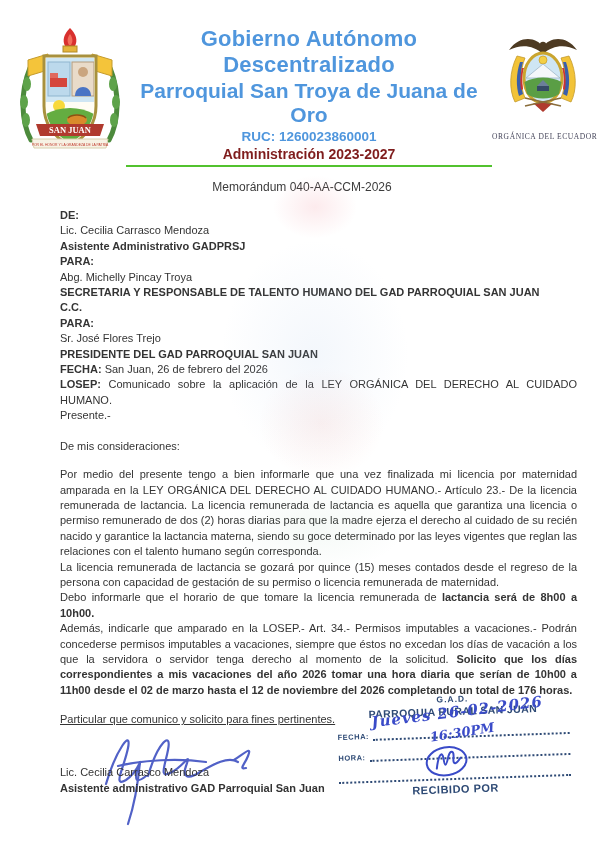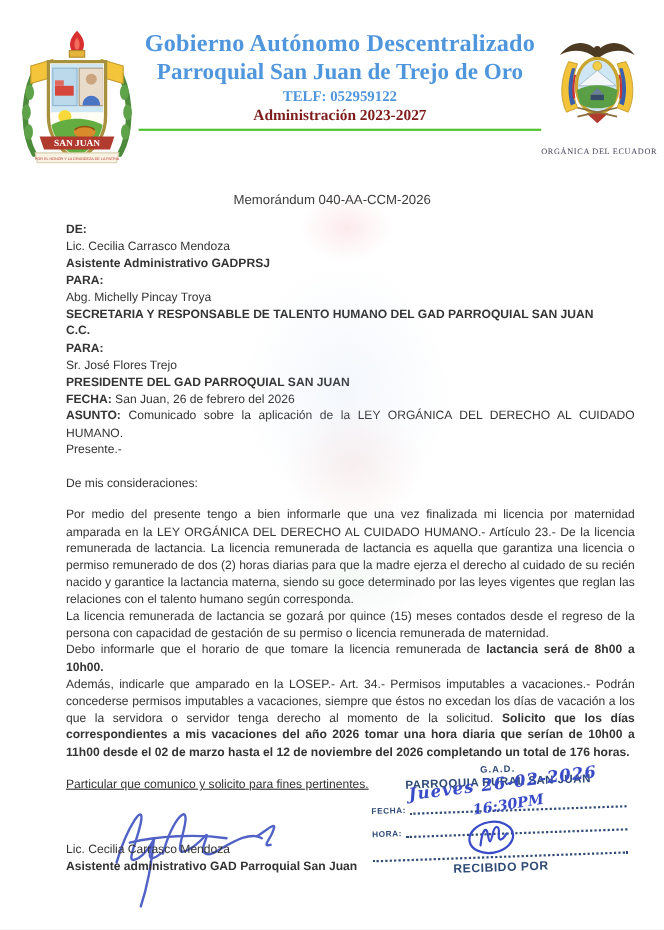--- a/index.html
+++ b/index.html
@@ -14,21 +14,21 @@
     pointer-events:none;
     background:
       radial-gradient(ellipse 60px 45px at 50% 8%,  rgba(235,110,125,.14), transparent 70%),
       radial-gradient(ellipse 130px 160px at 50% 45%, rgba(160,190,230,.12), transparent 72%),
       radial-gradient(ellipse 90px 80px at 52% 62%, rgba(230,120,110,.10), transparent 70%),
       radial-gradient(ellipse 120px 60px at 50% 88%, rgba(120,180,140,.08), transparent 75%);
   }
   .header { display:flex; padding:26px 10px 0 14px; position:relative; }
   .crest-left { width:112px; flex:none; }
   .crest-right { width:102px; flex:none; text-align:center; padding-top:6px; }
-  .title-block { flex:1; text-align:center; font-family:Liberation Serif, serif; font-weight:bold; }
+  .title-block { flex:1; text-align:center; font-family:Liberation Sans, sans-serif; font-weight:bold; }
   .t1 { font-size:22px; letter-spacing:.2px; }
   .t2 { font-size:21px; margin-top:1px; }
   .t3 { font-size:14px; margin-top:4px; }
   .t4 { font-size:13.5px; margin-top:2px; }
   .t5 { font-size:13.5px; margin-top:2px; }
   .t6 { font-size:14px; margin-top:2px; }
   .divider { height:0; border-top:2.5px solid; margin-top:3px; }
   .republica { font-family:"Liberation Serif", serif; font-size:7.5px; letter-spacing:.6px; color:#45455a; margin-top:4px; white-space:nowrap; }
   .memo-ref { text-align:center; font-size:12px; margin-top:13px; color:#3c3c3c; }
   .content { padding:14px 27px 0 60px; font-size:11px; line-height:15.4px; color:#343434; }
@@ -108,22 +108,22 @@
 
         <path d="M22,98 L90,98 L86,110 L26,110 Z" fill="#b03a2e"></path>
         <text x="56" y="107" text-anchor="middle" font-family="Liberation Serif, serif" font-weight="bold" font-size="8.5" fill="#ffffff">SAN JUAN</text>
         <path d="M18,113 L94,113 L92,122 L20,122 Z" fill="#f7f2e4" stroke="#d8cfae" stroke-width="1"></path>
         <text x="56" y="119.5" text-anchor="middle" font-family="Liberation Sans, sans-serif" font-size="3.4" fill="#c03a2e">POR EL HONOR Y LA GRANDEZA DE LA PATRIA</text>
       </svg>
     </div>
 
     <div class="title-block">
       <div class="t1" style="color: rgb(79, 150, 221);">Gobierno Autónomo Descentralizado</div>
-      <div class="t2" style="color: rgb(79, 150, 221);">Parroquial San Juan de Trejo de Oro</div>
-      <div class="t5" style="color: rgb(79, 150, 221);">TELF: 052959122</div>
+      <div class="t2" style="color: rgb(79, 150, 221);">Parroquial San Troya de Juana de Oro</div>
+      <div class="t4" style="color: rgb(79, 150, 221);">RUC: 1260023860001</div>
       <div class="t6" style="color: #7f1d1d;">Administración 2023-2027</div>
       <div class="divider" style="border-top-color: rgb(82, 194, 46);"></div>
     </div>
 
     <div class="crest-right">
       <svg width="96" height="92" viewBox="0 0 96 92">
 
         <path d="M14,18 C26,2 42,6 48,15 C54,6 70,2 82,18 C70,12 58,13 48,22 C38,13 26,12 14,18 Z" fill="#4d3a22"></path>
         <circle cx="48" cy="13" r="3.2" fill="#4d3a22"></circle>
 
@@ -158,21 +158,21 @@
     <div>Lic. Cecilia Carrasco Mendoza</div>
     <div class="b">Asistente Administrativo GADPRSJ</div>
     <div class="b">PARA:</div>
     <div>Abg. Michelly Pincay Troya</div>
     <div class="b">SECRETARIA Y RESPONSABLE DE TALENTO HUMANO DEL GAD PARROQUIAL SAN JUAN</div>
     <div class="b">C.C.</div>
     <div class="b">PARA:</div>
     <div>Sr. José Flores Trejo</div>
     <div class="b">PRESIDENTE DEL GAD PARROQUIAL SAN JUAN</div>
     <div><span class="b">FECHA:</span> <span>San Juan, 26 de febrero del 2026</span></div>
-    <div class="jline"><span class="b">ASUNTO:</span> <span>Comunicado sobre la aplicación de la LEY ORGÁNICA DEL DERECHO AL CUIDADO HUMANO.</span></div>
+    <div class="jline"><span class="b">LOSEP:</span> <span>Comunicado sobre la aplicación de la LEY ORGÁNICA DEL DERECHO AL CUIDADO HUMANO.</span></div>
     <div>Presente.-</div>
 
     <div class="gap"></div>
     <div>De mis consideraciones:</div>
     <div class="smallgap"></div>
 
     <p class="body-par">Por medio del presente tengo a bien informarle que una vez finalizada mi licencia por maternidad amparada en la LEY ORGÁNICA DEL DERECHO AL CUIDADO HUMANO.- Artículo 23.- De la licencia remunerada de lactancia. La licencia remunerada de lactancia es aquella que garantiza una licencia o permiso remunerado de dos (2) horas diarias para que la madre ejerza el derecho al cuidado de su recién nacido y garantice la lactancia materna, siendo su goce determinado por las leyes vigentes que reglan las relaciones con el talento humano según corresponda.</p>
     <p class="body-par">La licencia remunerada de lactancia se gozará por quince (15) meses contados desde el regreso de la persona con capacidad de gestación de su permiso o licencia remunerada de maternidad.</p>
     <p class="body-par"><span>Debo informarle que el horario de que tomare la licencia remunerada de </span><span class="b">lactancia será de 8h00 a 10h00.</span></p>
     <p class="body-par"><span>Además, indicarle que amparado en la LOSEP.- Art. 34.- Permisos imputables a vacaciones.- Podrán concederse permisos imputables a vacaciones, siempre que éstos no excedan los días de vacación a los que la servidora o servidor tenga derecho al momento de la solicitud. </span><span class="b">Solicito que los días correspondientes a mis vacaciones del año 2026 tomar una hora diaria que serían de 10h00 a 11h00 desde el 02 de marzo hasta el 12 de noviembre del 2026 completando un total de 176 horas.</span></p>

